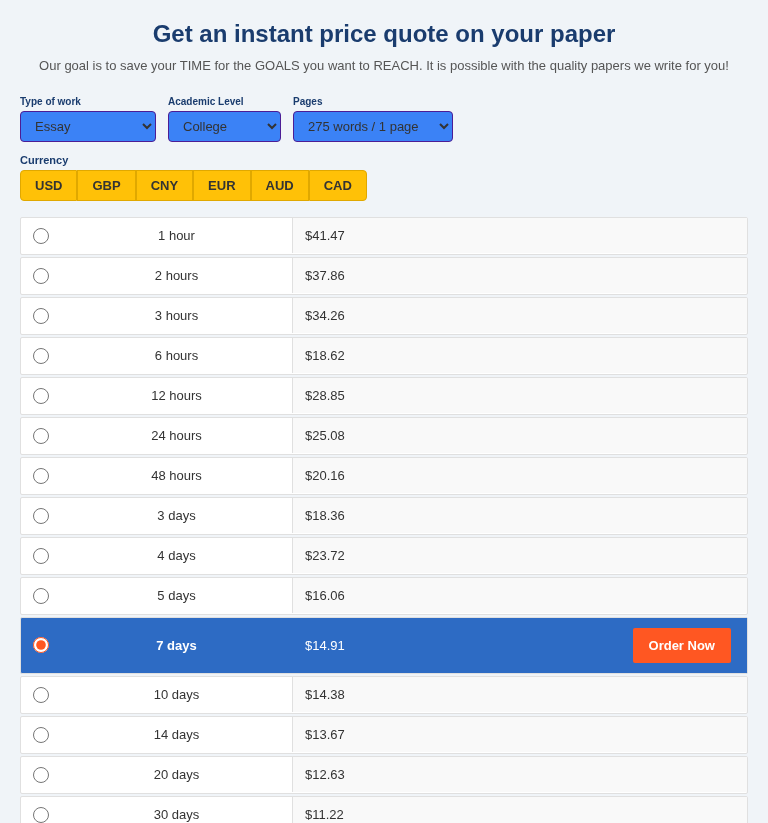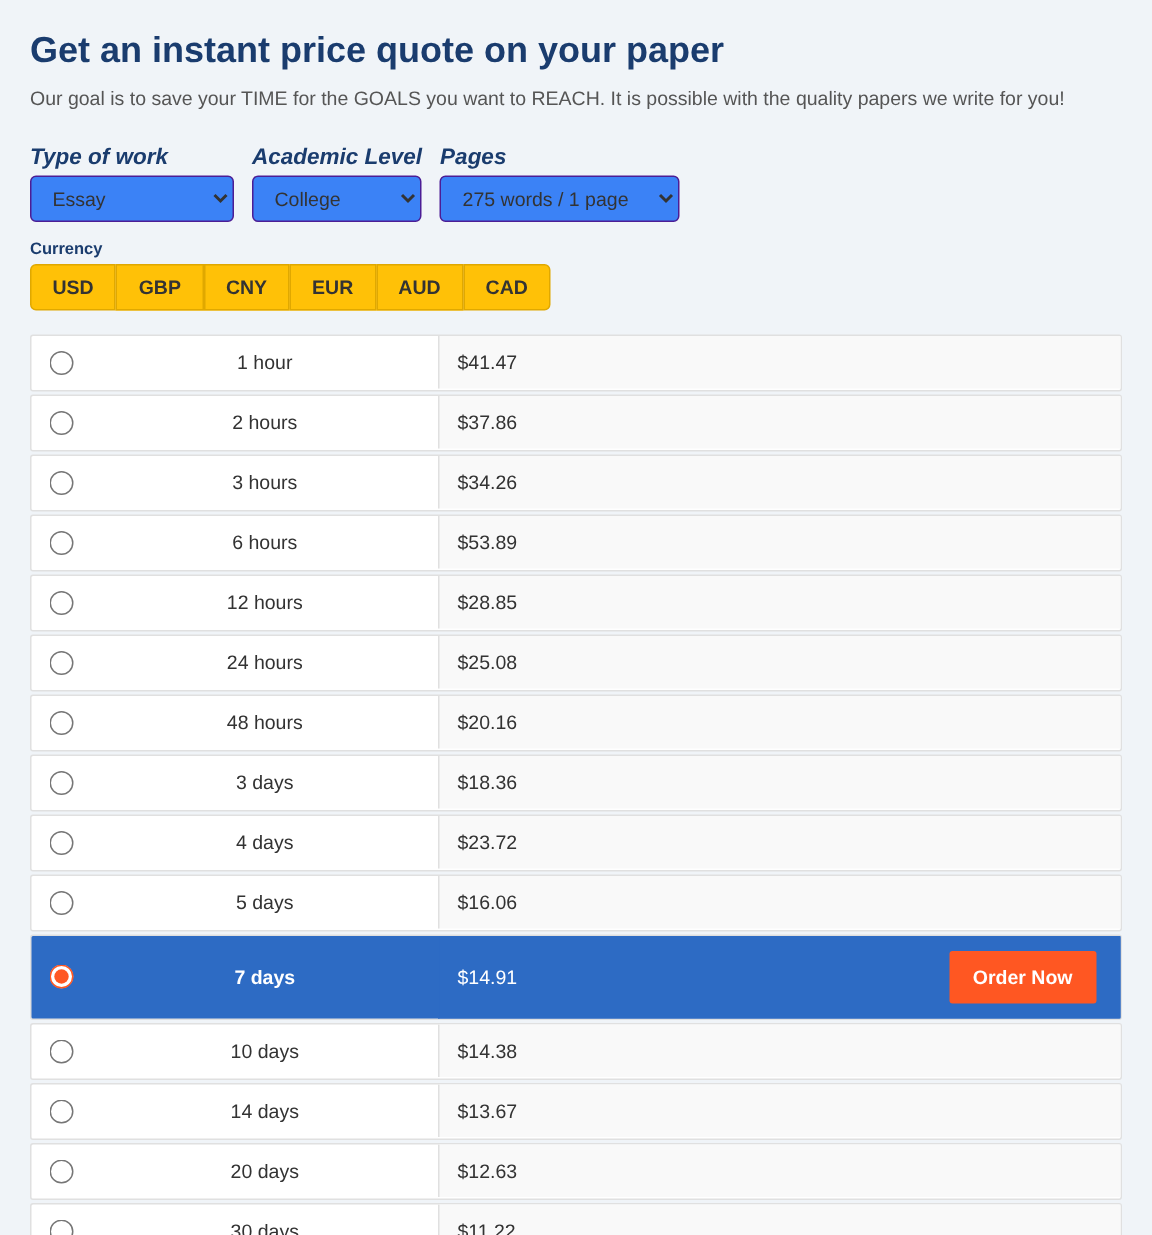--- a/index.html
+++ b/index.html
@@ -8,20 +8,21 @@
       background: #f0f4f8;
       min-height: 823px;
       padding: 20px;
     }
     .container {
       max-width: 740px;
       margin: 0 auto;
       background: #f0f4f8;
     }
     .header {
+      text-align: center;
       margin-bottom: 20px;
     }
     .header h1 {
       color: #1a3c6e;
       font-size: 24px;
       font-weight: bold;
       margin-bottom: 8px;
     }
     .header p {
       color: #555;
@@ -34,24 +35,23 @@
       gap: 12px;
       margin-bottom: 16px;
       flex-wrap: wrap;
     }
     .control-group {
       display: flex;
       flex-direction: column;
       gap: 4px;
     }
     .control-group label {
-      font-size: 15px;
+      font-size: 10px;
       color: #1a3c6e;
       font-weight: 600;
-      font-style: italic;
     }
     .control-group select {
       border: 1px solid #4c1d95;
       border-radius: 4px;
       padding: 6px 10px;
       font-size: 13px;
       color: #333;
       background: #3b82f6;
       cursor: pointer;
     }
@@ -229,21 +229,21 @@
           <input type="radio" name="deadline" value="3h" style="">
         </div>
         <div class="time-cell">3 hours</div>
         <div class="price-cell">$34.26</div>
       </div>
       <div class="pricing-row">
         <div class="radio-cell">
           <input type="radio" name="deadline" value="6h" style="">
         </div>
         <div class="time-cell">6 hours</div>
-        <div class="price-cell">$53.89</div>
+        <div class="price-cell">$18.62</div>
       </div>
       <div class="pricing-row">
         <div class="radio-cell">
           <input type="radio" name="deadline" value="12h" style="">
         </div>
         <div class="time-cell">12 hours</div>
         <div class="price-cell">$28.85</div>
       </div>
       <div class="pricing-row">
         <div class="radio-cell">

